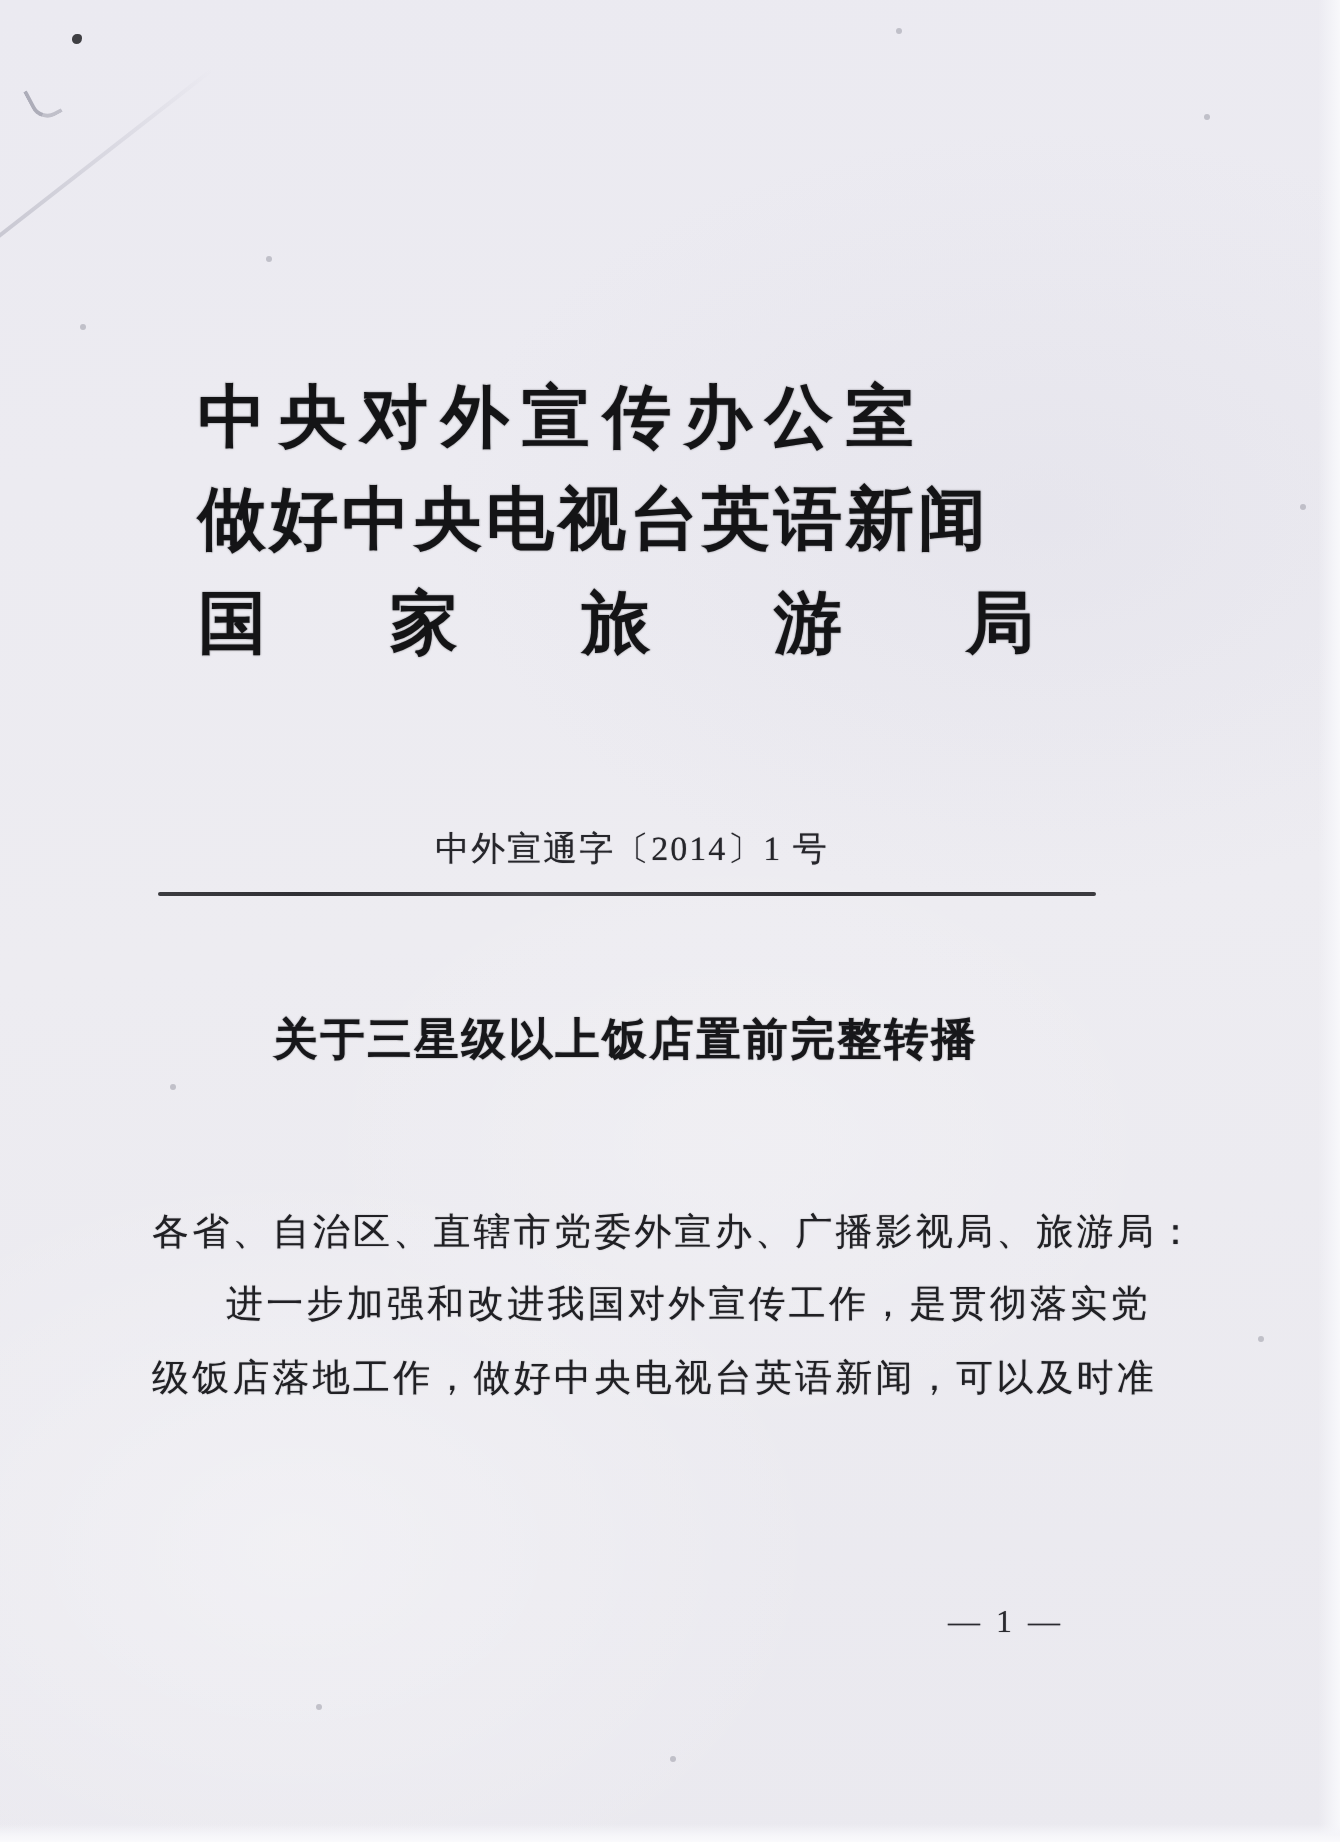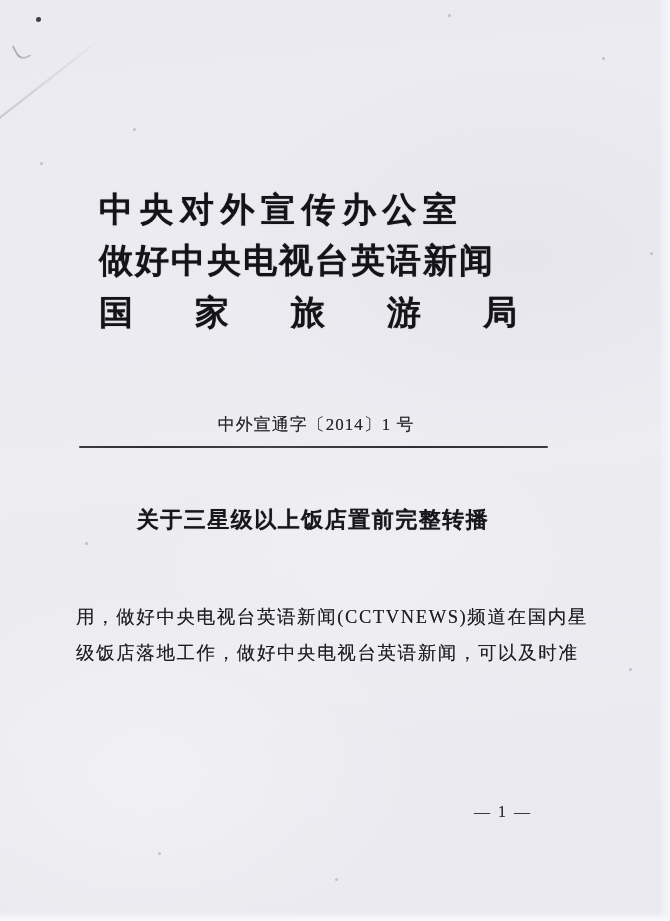--- a/index.html
+++ b/index.html
@@ -109,21 +109,22 @@
     <span>局</span>
   </div>
 
   <div class="abs docnum nowrap">中外宣通字〔2014〕1 号</div>
 
   <div class="abs divider"></div>
 
   <div class="abs title-line title-1 nowrap">关于三星级以上饭店置前完整转播</div>
 
   <div class="abs body-block">
-    <div class="body-line">用，做好中央电视台英语新闻(CCTVNEWS)频道在国内星</div>
+    <div class="body-line">各省、自治区、直辖市党委外宣办、广播影视局、旅游局：</div>
+    <div class="body-line indent">进一步加强和改进我国对外宣传工作，是贯彻落实党</div>
     <div class="body-line">级饭店落地工作，做好中央电视台英语新闻，可以及时准</div>
   </div>
 
   <div class="abs pagenum nowrap">— 1 —</div>
 
   <div class="abs edge-right"></div>
   <div class="abs edge-bottom"></div>
 </div>
 
 </body></html>

